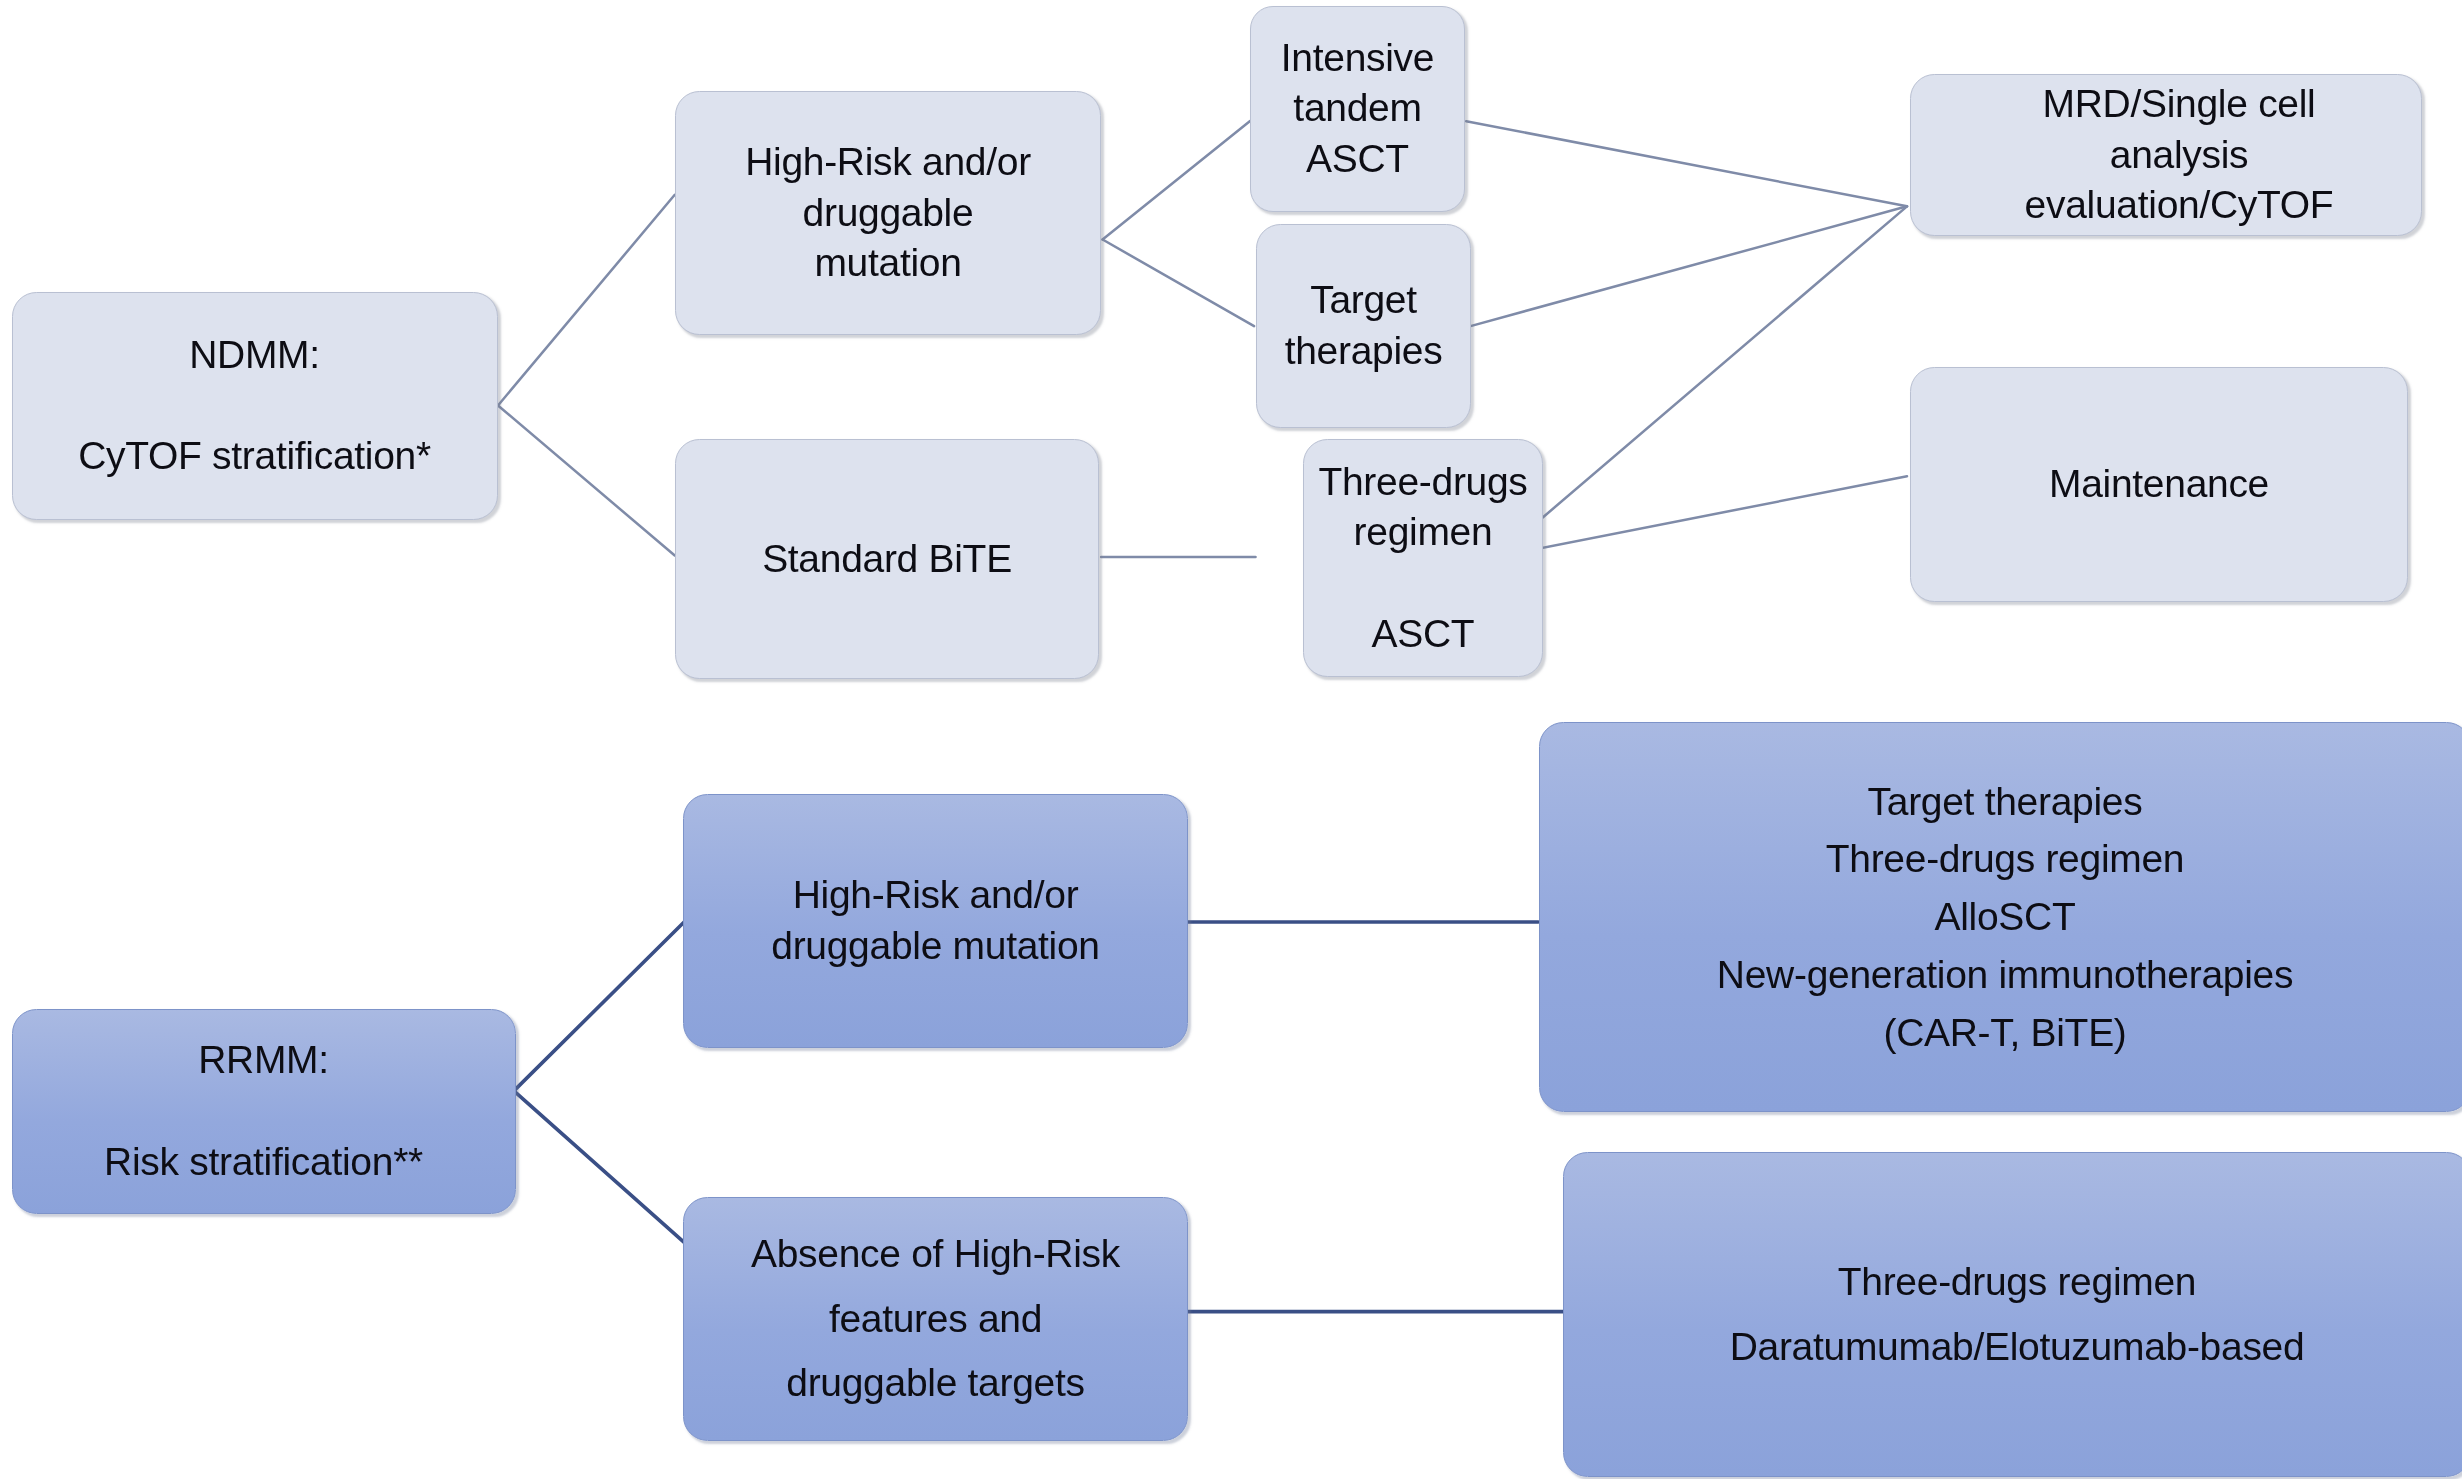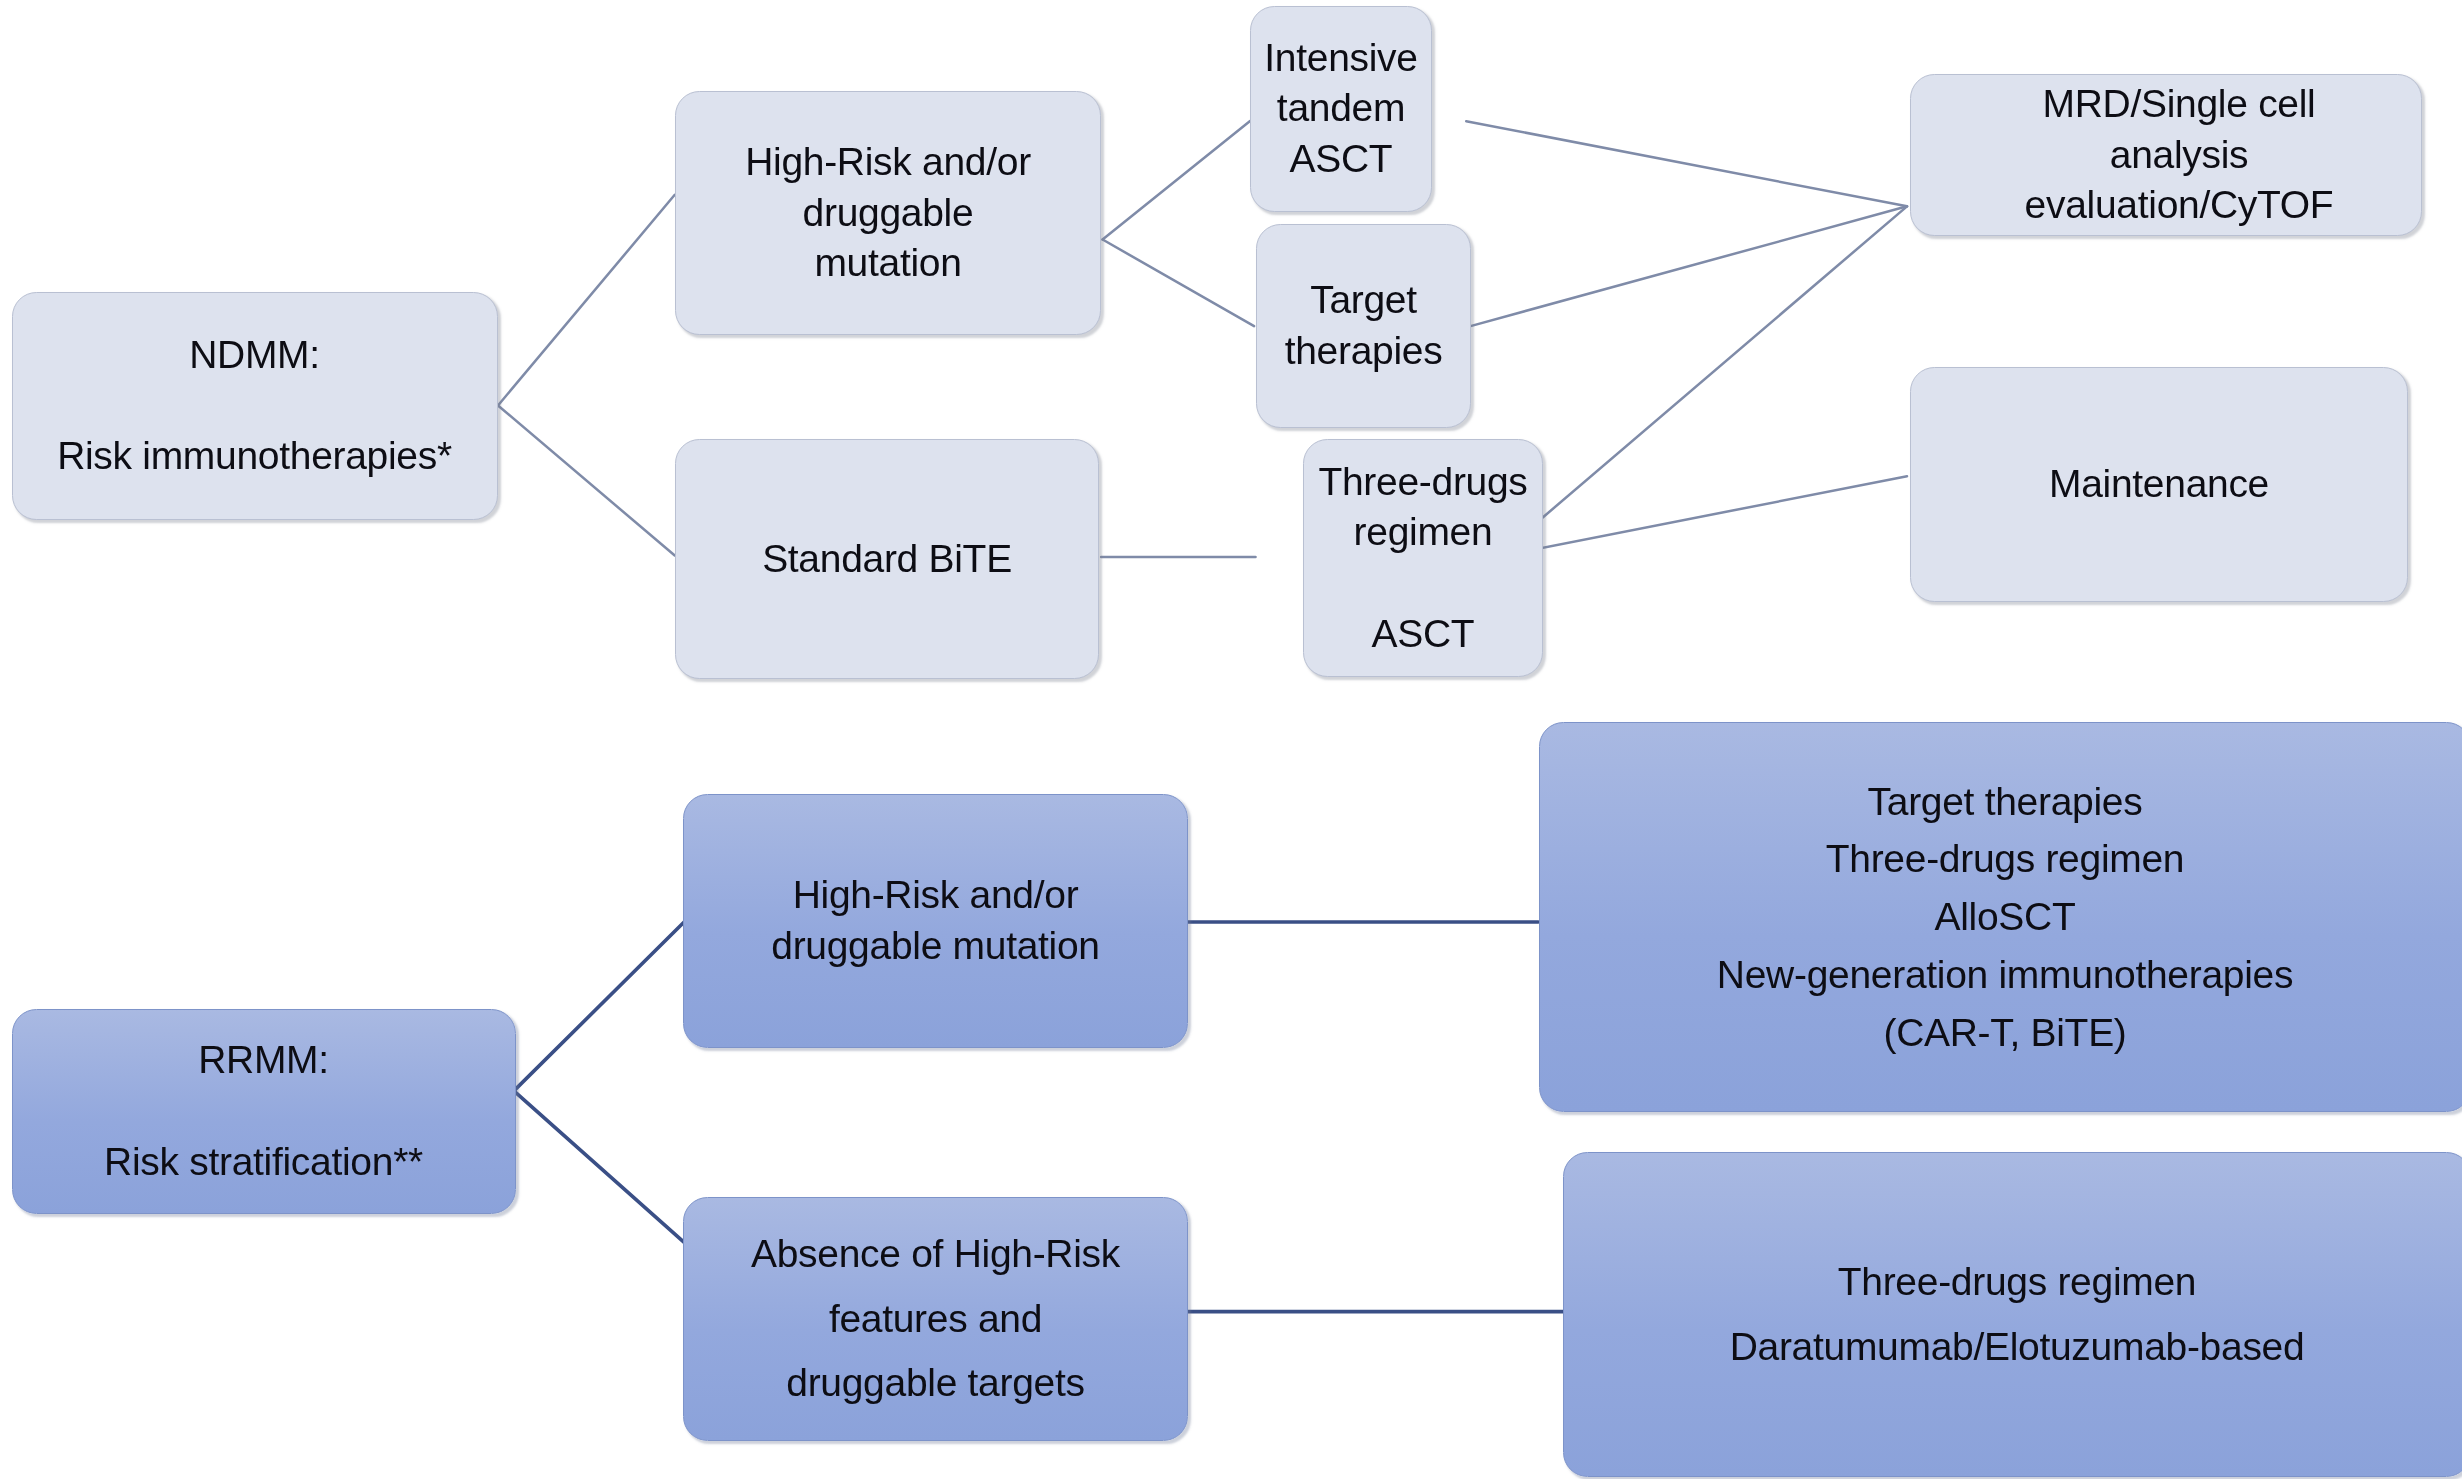--- a/index.html
+++ b/index.html
@@ -76,29 +76,29 @@
     <g stroke="#3a4f86" stroke-width="5" fill="none" stroke-linecap="round">
       <path d="M 712 1512 L 948 1278"></path>
       <path d="M 712 1512 L 948 1722"></path>
       <path d="M 1644 1278 L 2132 1278"></path>
       <path d="M 1644 1818 L 2168 1818"></path>
     </g>
   </svg>
 
   <div class="node ndmm-node" style="left:11.5px; top:292px; width:486px; height:228px; font-size:39px;">NDMM:
 
-Risk immunotherapies*</div>
+CyTOF stratification*</div>
 
   <div class="node ndmm-node" style="left:675px; top:91px; width:426px; height:244px; font-size:39px;">High-Risk and/or
 druggable
 mutation</div>
 
   <div class="node ndmm-node" style="left:675px; top:439px; width:424px; height:240px; font-size:39px;">Standard BiTE</div>
 
-  <div class="node ndmm-node" style="left:1250px; top:5.8px; width:182px; height:206px; font-size:39px;">Intensive tandem
+  <div class="node ndmm-node" style="left:1250px; top:5.8px; width:215px; height:206px; font-size:39px;border-radius:23px;">Intensive tandem
 ASCT</div>
 
   <div class="node ndmm-node" style="left:1256px; top:224px; width:215px; height:204px; font-size:39px;">Target therapies</div>
 
   <div class="node ndmm-node" style="left:1257px; top:439px; width:240px; height:238px; font-size:39px;margin-left:46px;">Three-drugs
 regimen
 
 ASCT</div>
 
   <div class="node ndmm-node" style="left:1910px; top:74px; width:512px; height:162px; font-size:39px;padding-left:36px;">MRD/Single cell

